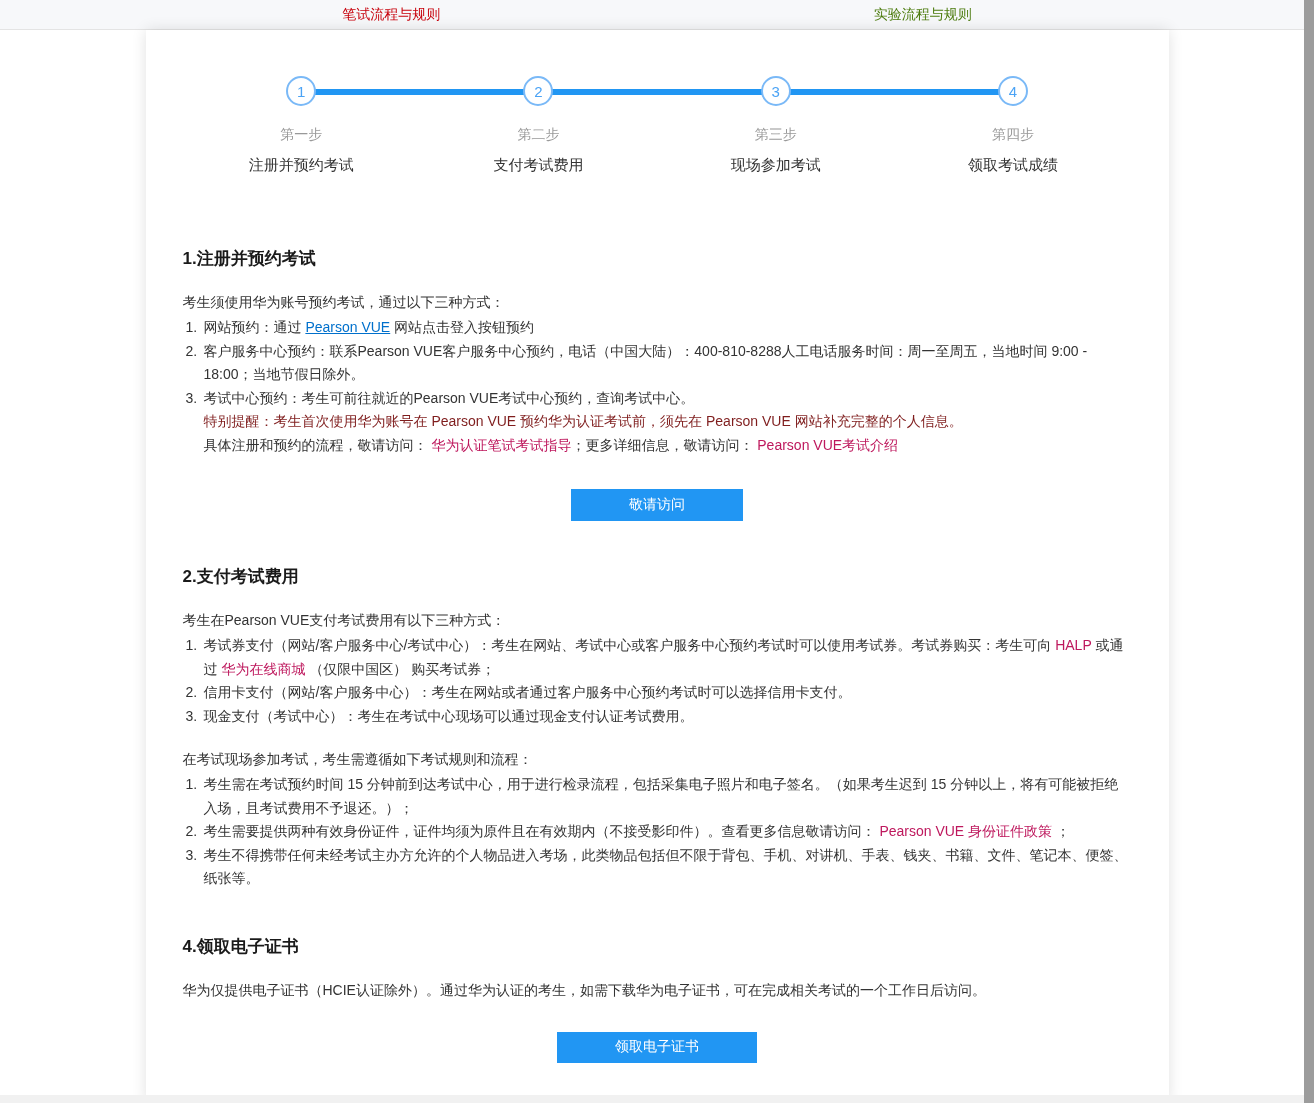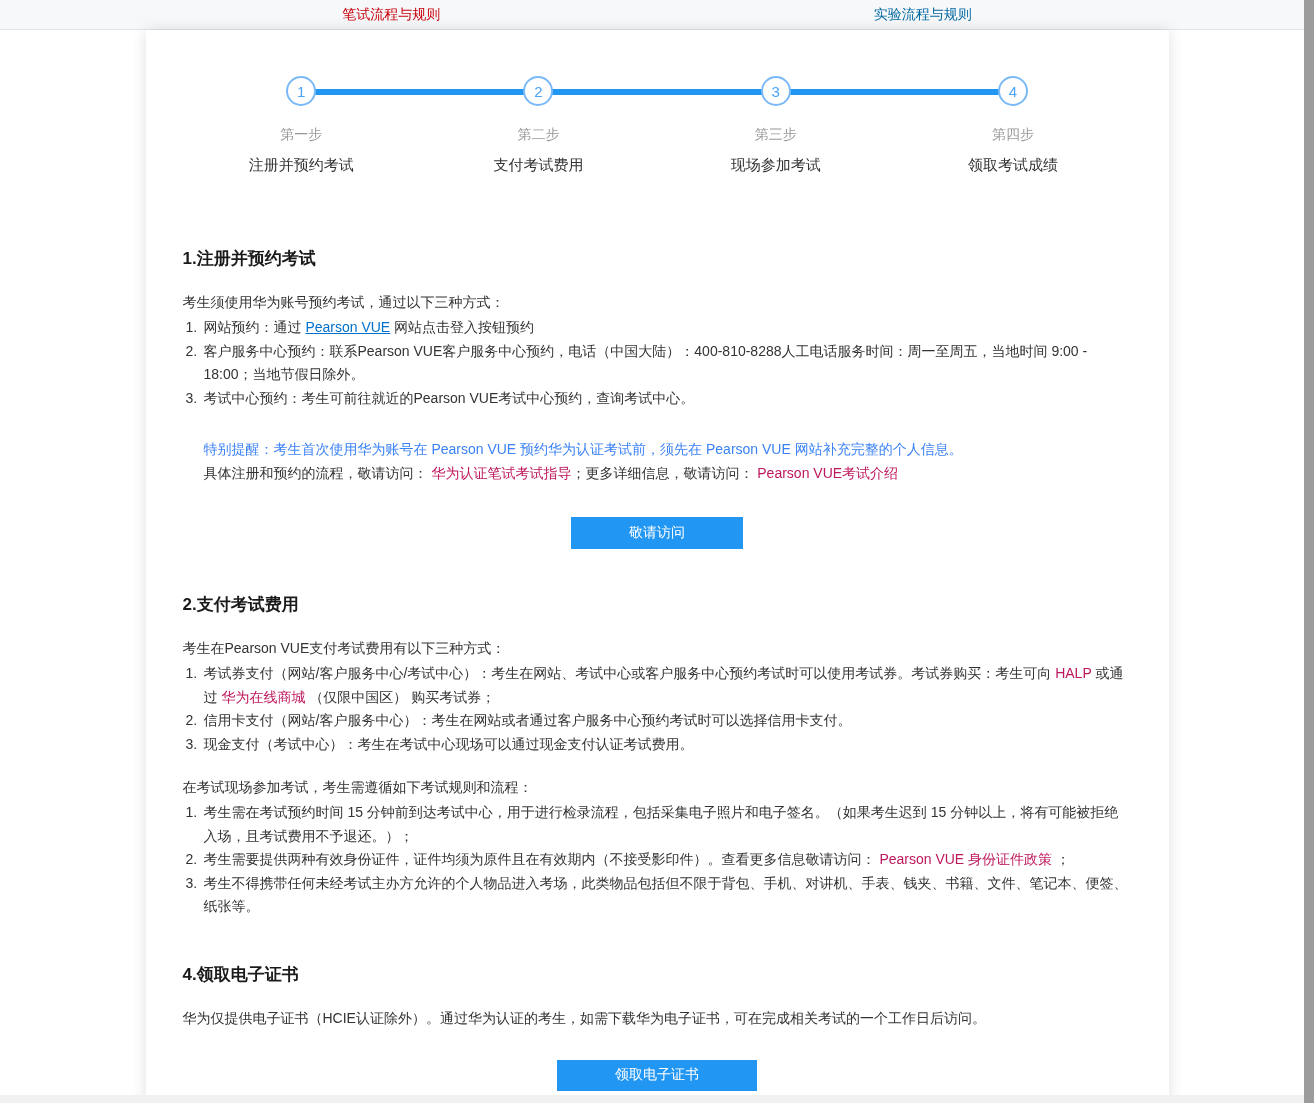--- a/index.html
+++ b/index.html
@@ -10,21 +10,21 @@
     font-family:"Liberation Sans","DejaVu Sans",sans-serif;
     color:#333;
   }
   
   .topbar {
     height:30px; background:#f7f8fa; border-bottom:1px solid #e4e4e4;
   }
   .topbar-inner { width:1023px; height:100%; margin:0 auto; display:flex;gap:40px; }
   .tab {
     flex:1; display:flex; align-items:center; justify-content:center;
-    font-size:14px; color:#0369a1; cursor:pointer;
+    font-size:14px; color:#4d7c0f; cursor:pointer;
   }
   .tab.active { color:#c7000b; }
 
   
   .page { min-height:1064px; }
   .card {
     width:1023px; min-height:1062px; margin:0 auto; background:#fff;
     box-shadow:0 0 14px rgba(0,0,0,0.12);
     padding:46px 37px 40px 37px;
   }
@@ -56,21 +56,21 @@
     margin-top:44px; line-height:24px;
   }
   .section-title.first { margin-top:72px; }
   .para { font-size:14px; line-height:23px; margin-top:20px; color:#333; }
   ul.items { margin:2px 0 0 0; padding:0 0 0 21px; list-style:none; }
   ul.items li {
     position:relative; font-size:14px; line-height:23.5px; color:#333;
   }
   ul.items li .num { position:absolute; left:-18px; }
   .indent { margin-left:21px; font-size:14px; line-height:23.5px; }
-  .reminder { color:#3b82f6;margin-top:28px; }
+  .reminder { color:#7f1d1d; }
   a.link-blue { color:#0070cc; text-decoration:underline; cursor:pointer; }
   a.link-red  { color:#be185d; cursor:pointer; }
 
   .btn {
     display:block; margin:32px auto 0 auto; border:none; cursor:pointer;
     background:#2196f3; color:#fff; font-size:14px;
     font-family:"Liberation Sans","DejaVu Sans",sans-serif;
   }
   .btn-book { width:172px; height:32px; }
   .btn-cert { width:200px; height:31px; margin-top:30px; }

